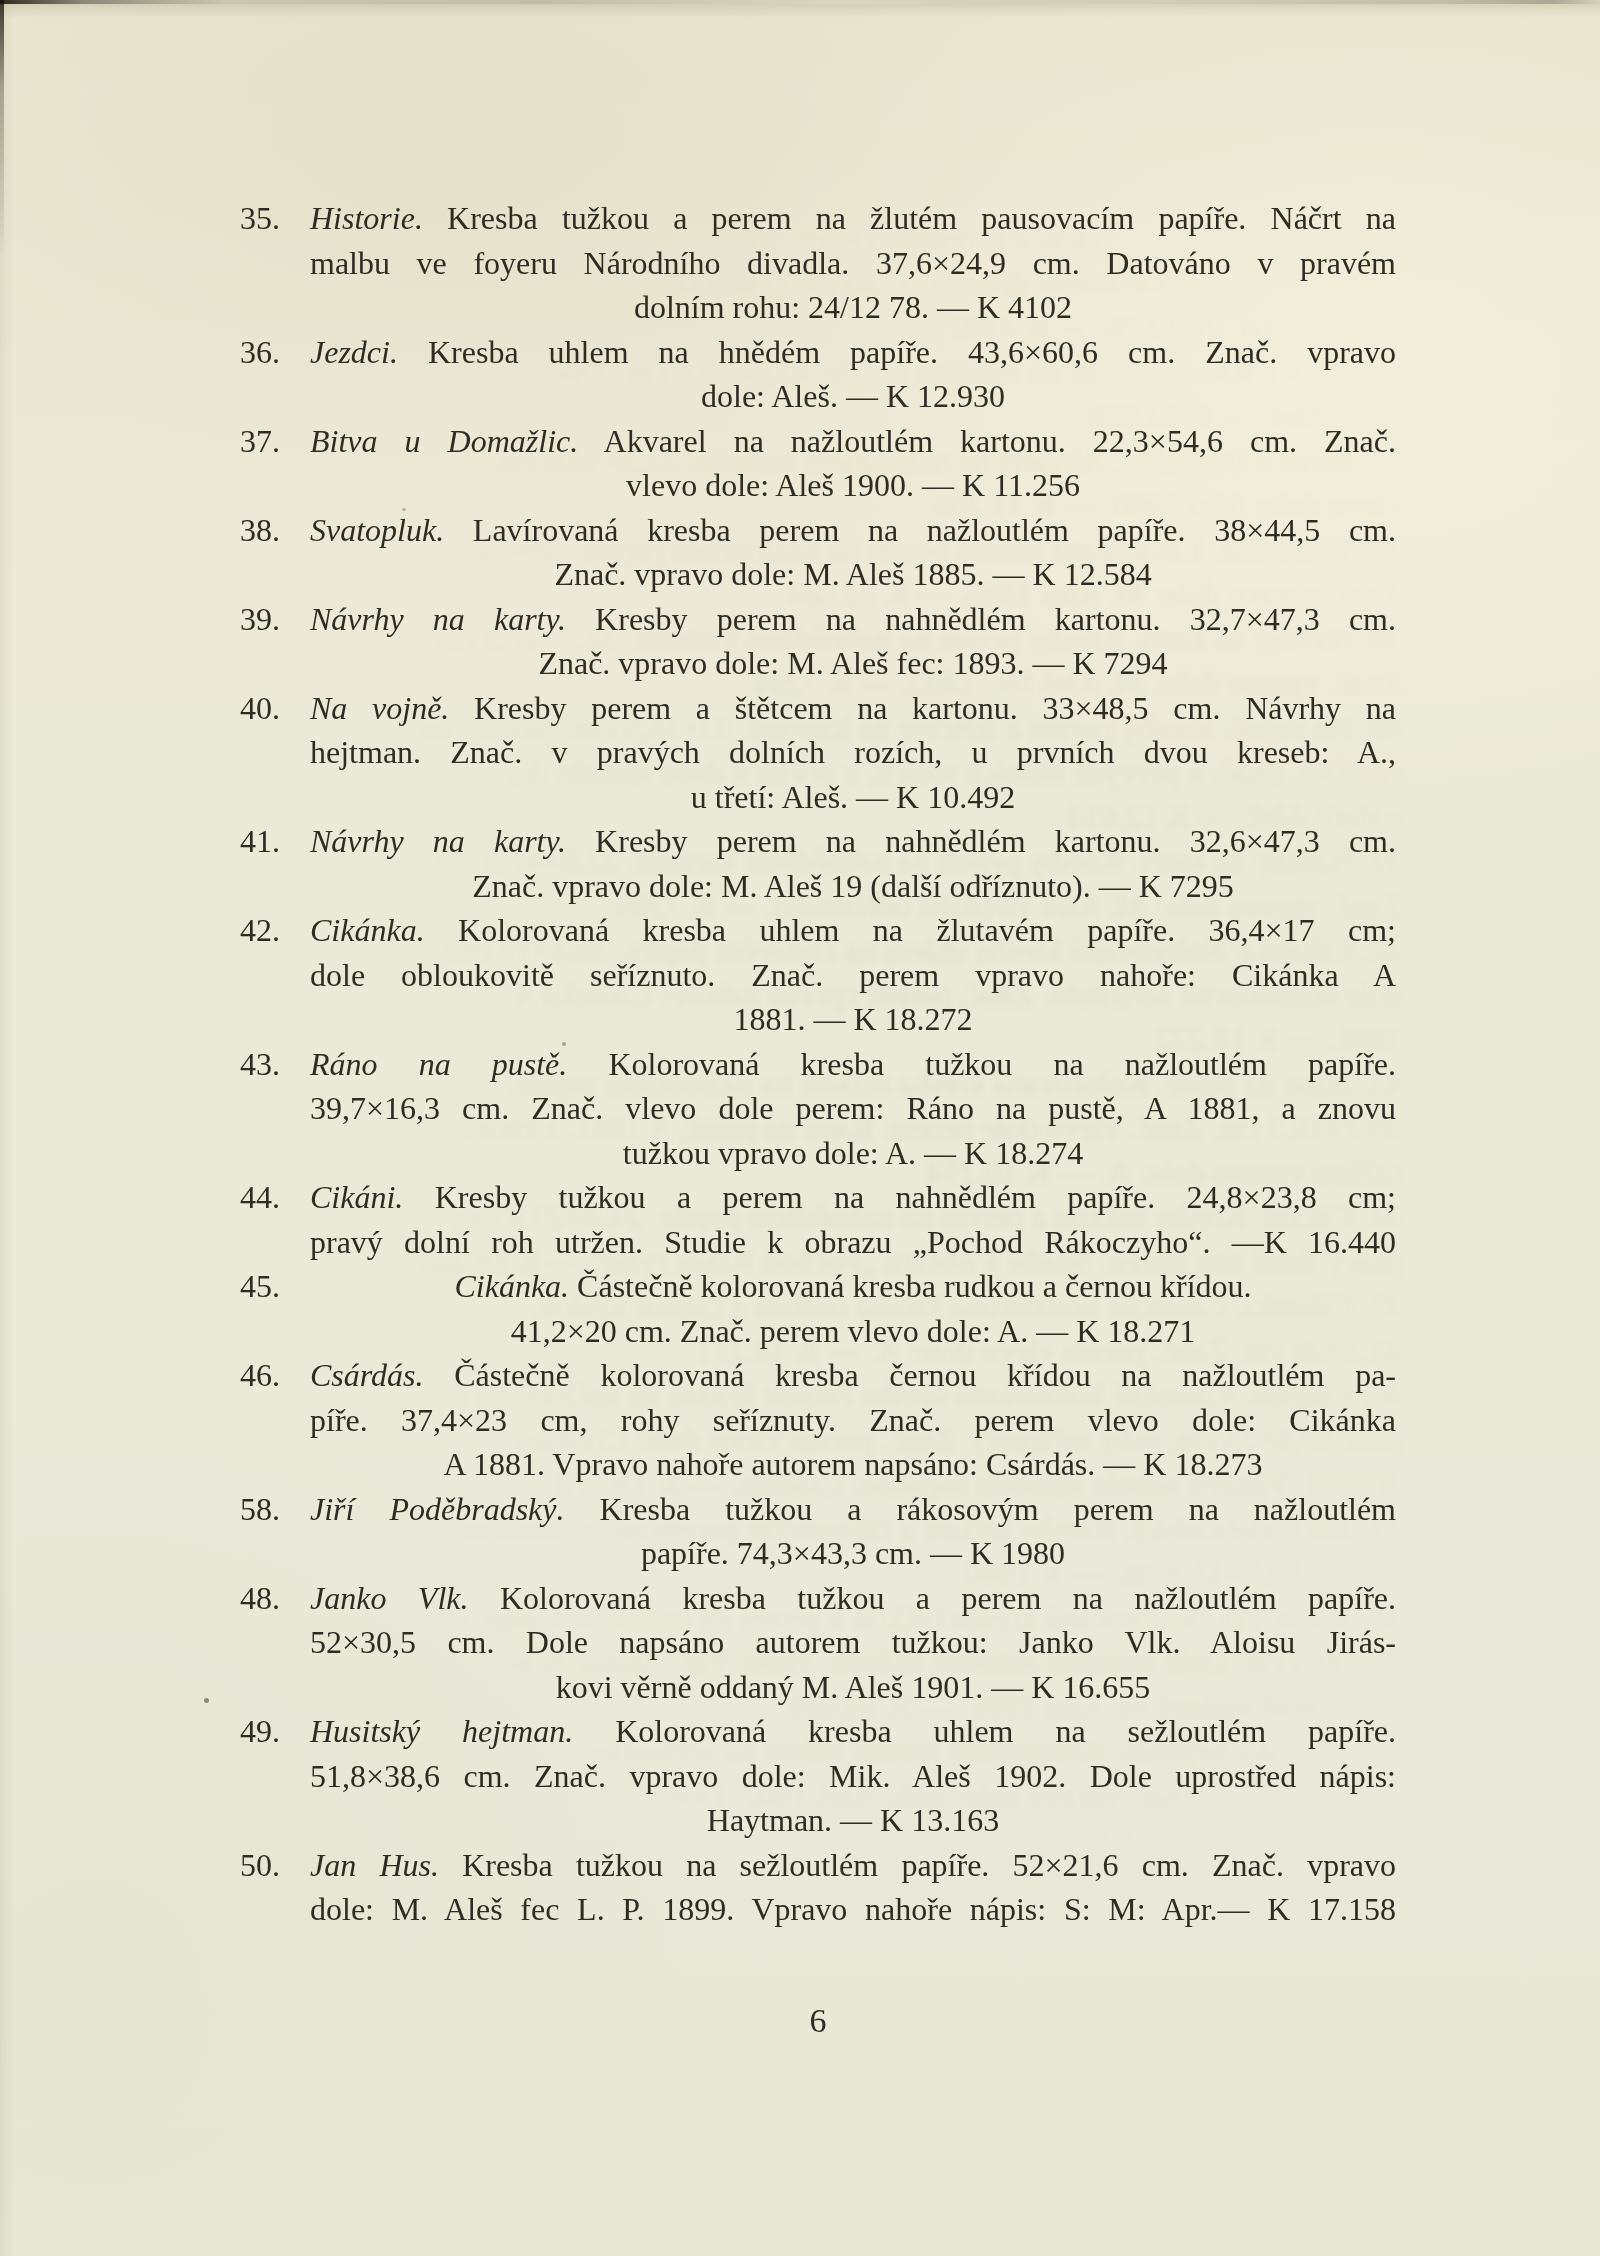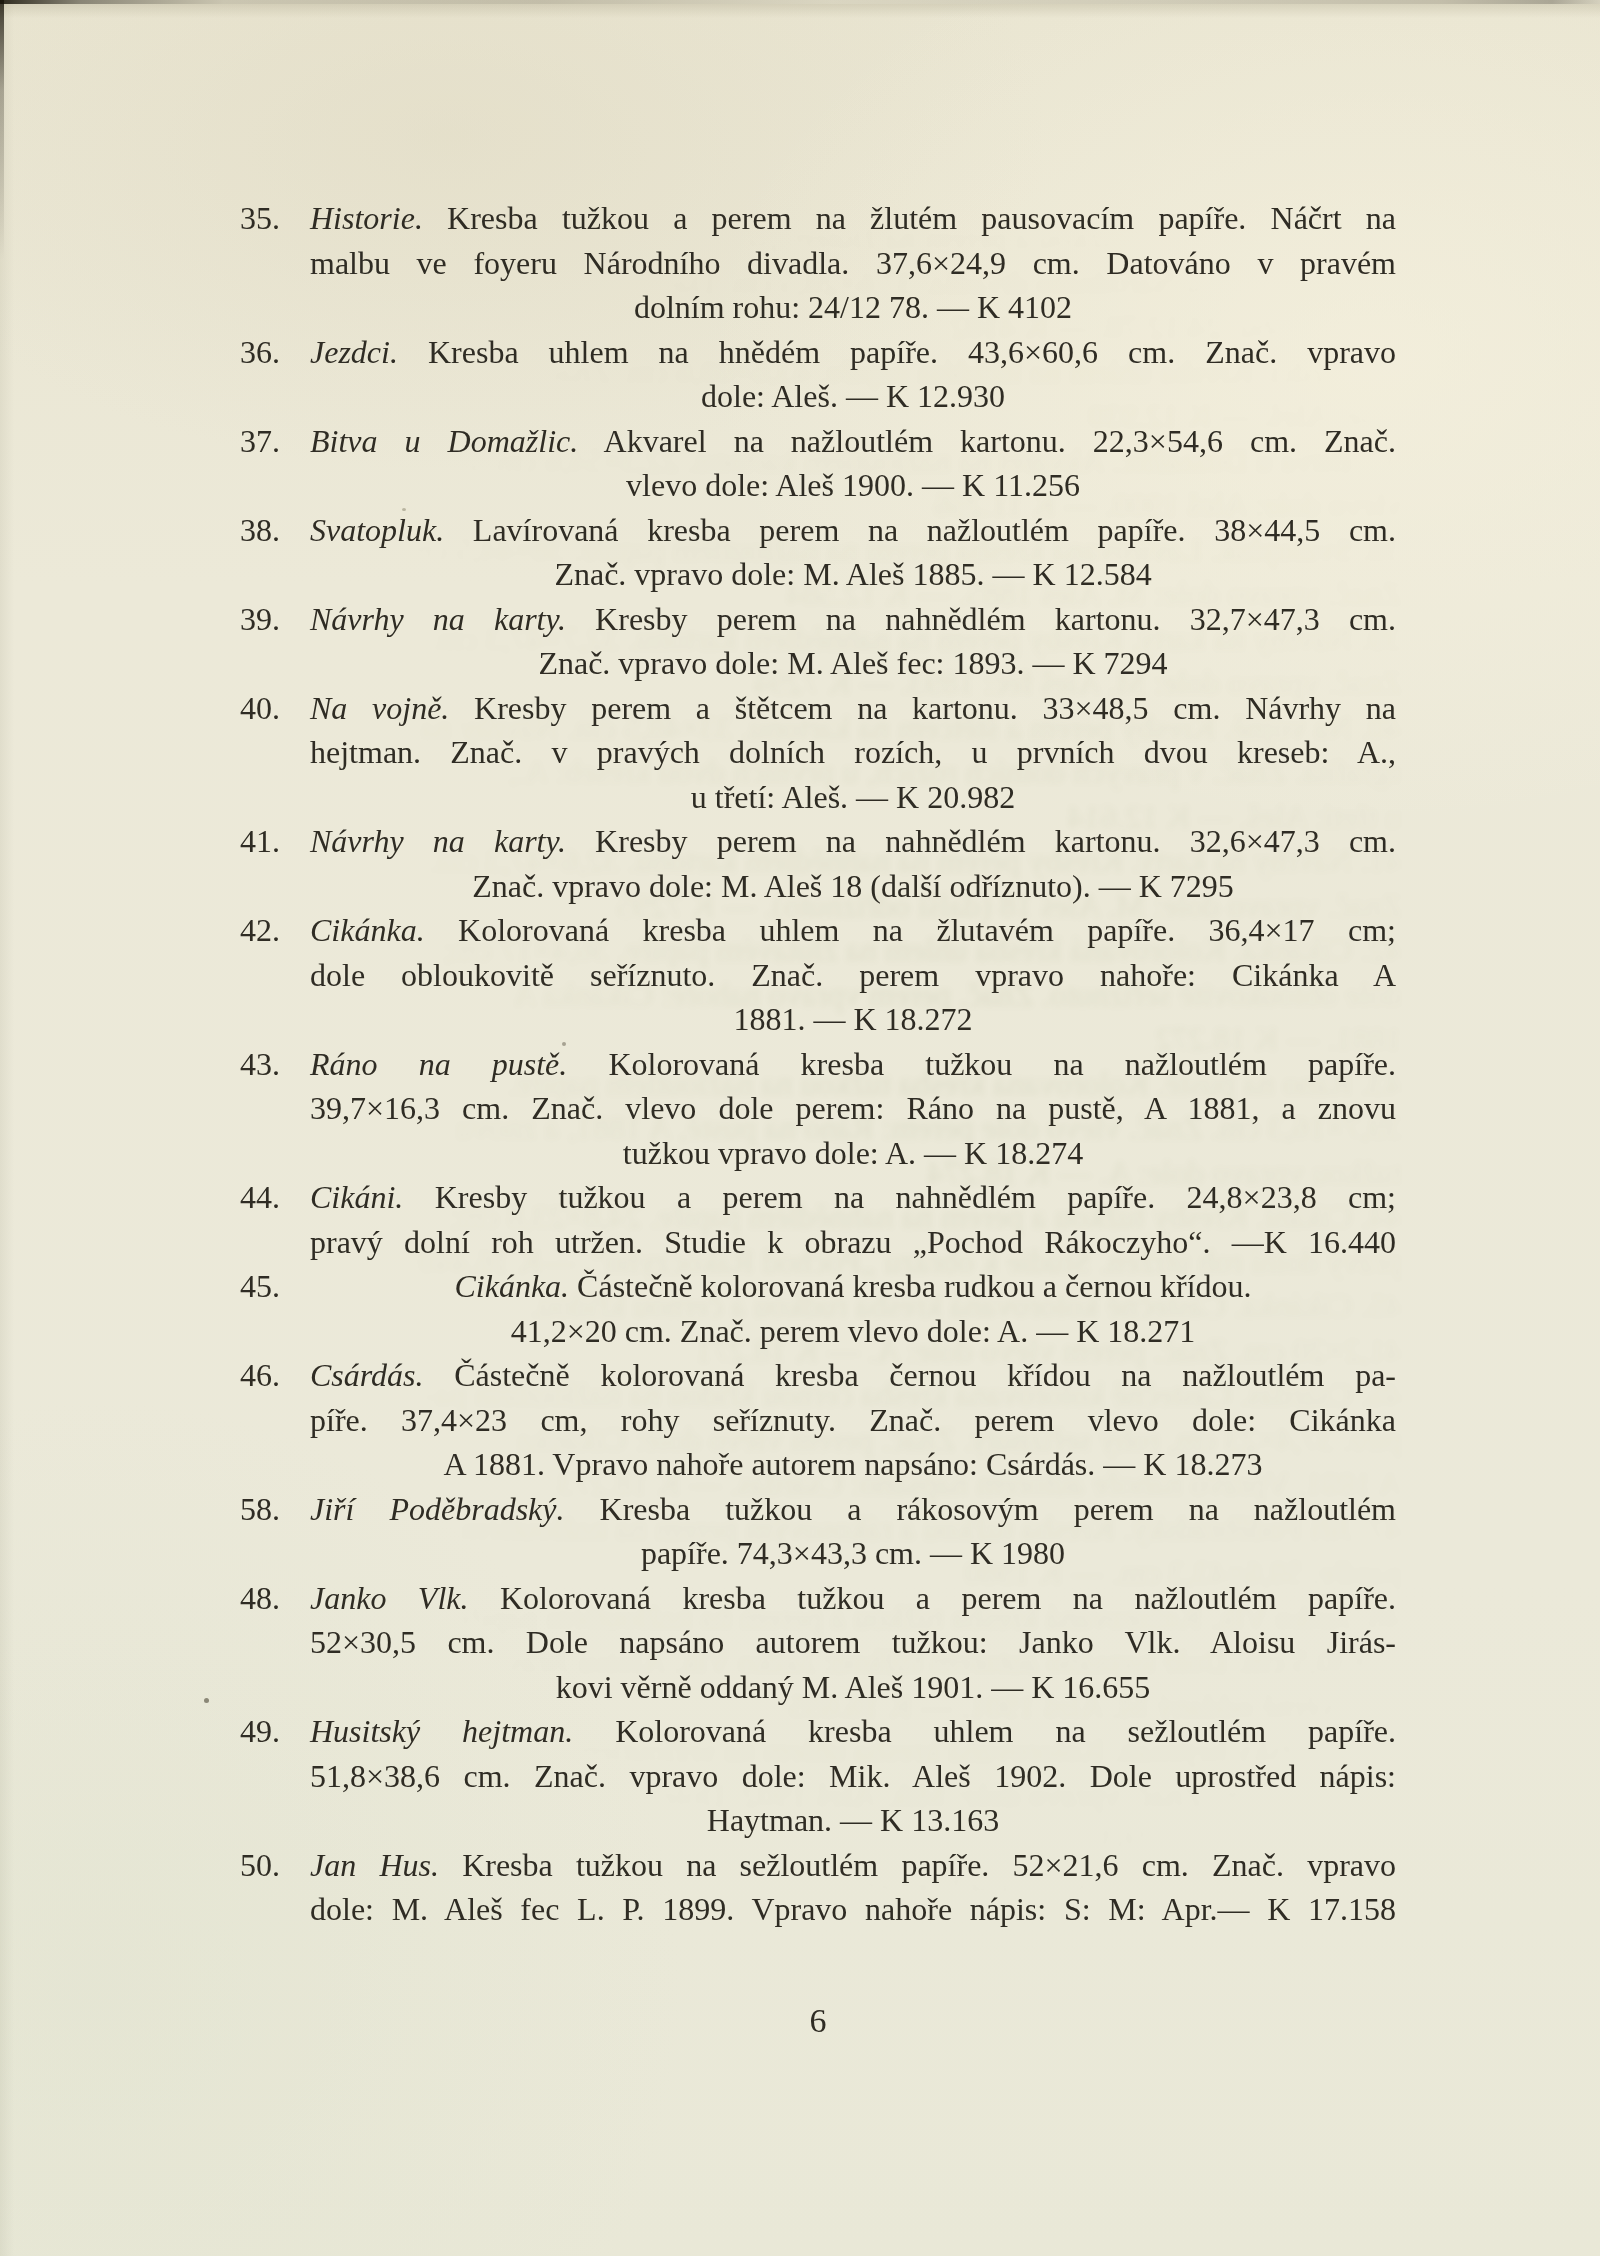--- a/index.html
+++ b/index.html
@@ -138,25 +138,25 @@
         <div class="line fl fill"><span class="num">38.</span><span class="title">Svatopluk.</span><span> Lavírovaná kresba perem na nažloutlém papíře. 38×44,5 cm.</span></div>
         <div class="line">Znač. vpravo dole: M. Aleš 1885. — K 12.584</div>
       </div>
       <div class="entry">
         <div class="line fl fill"><span class="num">39.</span><span class="title">Návrhy na karty.</span><span> Kresby perem na nahnědlém kartonu. 32,7×47,3 cm.</span></div>
         <div class="line">Znač. vpravo dole: M. Aleš fec: 1893. — K 7294</div>
       </div>
       <div class="entry">
         <div class="line fl fill"><span class="num">40.</span><span class="title">Na vojně.</span><span> Kresby perem a štětcem na kartonu. 33×48,5 cm. Návrhy na</span></div>
         <div class="line fill">hejtman. Znač. v pravých dolních rozích, u prvních dvou kreseb: A.,</div>
-        <div class="line">u třetí: Aleš. — K 20.982</div>
+        <div class="line">u třetí: Aleš. — K 10.492</div>
       </div>
       <div class="entry">
         <div class="line fl fill"><span class="num">41.</span><span class="title">Návrhy na karty.</span><span> Kresby perem na nahnědlém kartonu. 32,6×47,3 cm.</span></div>
-        <div class="line">Znač. vpravo dole: M. Aleš 18 (další odříznuto). — K 7295</div>
+        <div class="line">Znač. vpravo dole: M. Aleš 19 (další odříznuto). — K 7295</div>
       </div>
       <div class="entry">
         <div class="line fl fill"><span class="num">42.</span><span class="title">Cikánka.</span><span> Kolorovaná kresba uhlem na žlutavém papíře. 36,4×17 cm;</span></div>
         <div class="line fill">dole obloukovitě seříznuto. Znač. perem vpravo nahoře: Cikánka A</div>
         <div class="line">1881. — K 18.272</div>
       </div>
       <div class="entry">
         <div class="line fl fill"><span class="num">43.</span><span class="title">Ráno na pustě.</span><span> Kolorovaná kresba tužkou na nažloutlém papíře.</span></div>
         <div class="line fill">39,7×16,3 cm. Znač. vlevo dole perem: Ráno na pustě, A 1881, a znovu</div>
         <div class="line">tužkou vpravo dole: A. — K 18.274</div>

